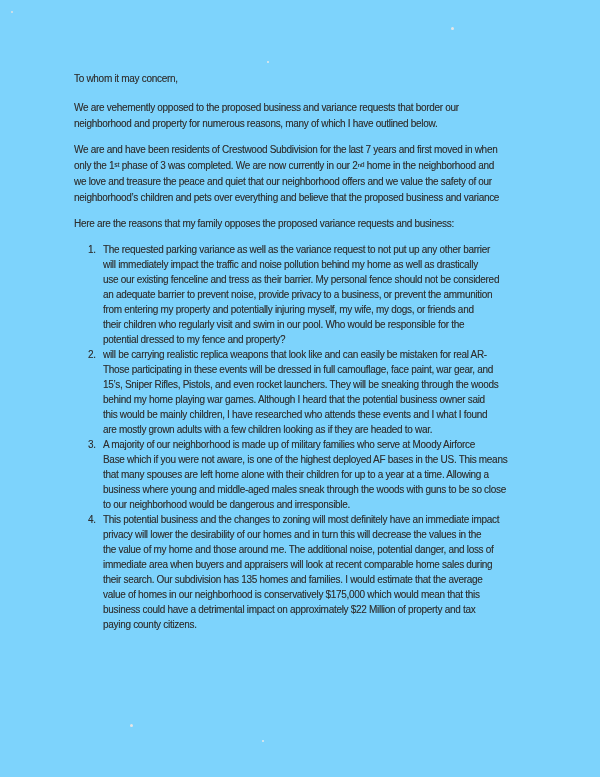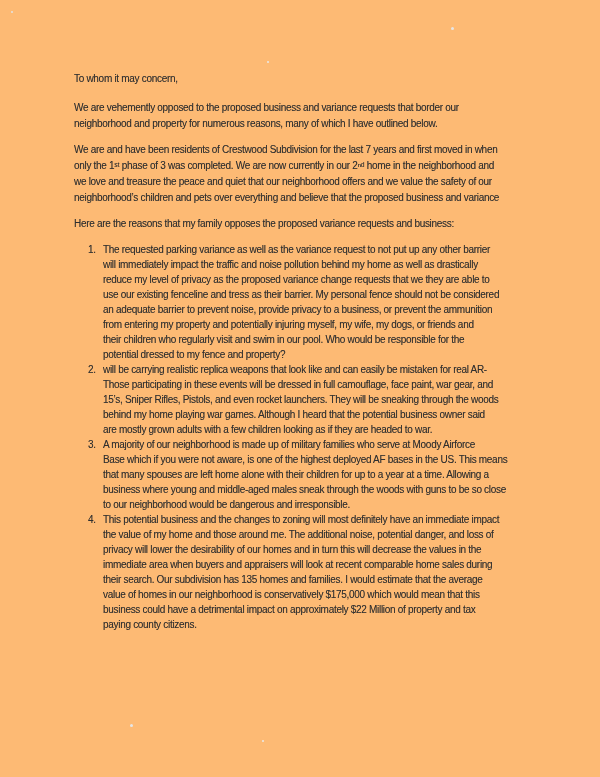--- a/index.html
+++ b/index.html
@@ -53,21 +53,21 @@
     flex: none;
   }
   .speck {
     position: absolute;
     border-radius: 50%;
   }
 </style>
 </head>
 <body>
 
-<div class="page" id="page" style="background: #fdba74; color: rgb(47, 47, 47);">
+<div class="page" id="page" style="background: #7dd3fc; color: rgb(47, 47, 47);">
   <div class="doc">
     <p class="salutation">To whom it may concern,</p>
     <div id="paragraphs">
         <p class="para">
           <span class="line">We are vehemently opposed to the proposed business and variance requests that border our</span>
           <span class="line">neighborhood and property for numerous reasons, many of which I have outlined below.</span>
         </p>
         <p class="para">
           <span class="line">We are and have been residents of Crestwood Subdivision for the last 7 years and first moved in when</span>
           <span class="line">only the 1ˢᵗ phase of 3 was completed. We are now currently in our 2ⁿᵈ home in the neighborhood and</span>
@@ -77,54 +77,54 @@
         <p class="para">
           <span class="line">Here are the reasons that my family opposes the proposed variance requests and business:</span>
         </p>
       </div>
     <div id="reasons" class="reasons">
         <div class="reason">
           <span class="num">1.</span>
           <span class="rlines">
             <span class="line">The requested parking variance as well as the variance request to not put up any other barrier</span>
             <span class="line">will immediately impact the traffic and noise pollution behind my home as well as drastically</span>
-            <span class="line">reduce my level of privacy as the proposed variance change requests that we they are able to</span>
             <span class="line">use our existing fenceline and tress as their barrier. My personal fence should not be considered</span>
             <span class="line">an adequate barrier to prevent noise, provide privacy to a business, or prevent the ammunition</span>
             <span class="line">from entering my property and potentially injuring myself, my wife, my dogs, or friends and</span>
             <span class="line">their children who regularly visit and swim in our pool. Who would be responsible for the</span>
             <span class="line">potential dressed to my fence and property?</span>
           </span>
         </div>
         <div class="reason">
           <span class="num">2.</span>
           <span class="rlines">
             <span class="line">will be carrying realistic replica weapons that look like and can easily be mistaken for real AR-</span>
             <span class="line">Those participating in these events will be dressed in full camouflage, face paint, war gear, and</span>
             <span class="line">15’s, Sniper Rifles, Pistols, and even rocket launchers. They will be sneaking through the woods</span>
             <span class="line">behind my home playing war games. Although I heard that the potential business owner said</span>
+            <span class="line">this would be mainly children, I have researched who attends these events and I what I found</span>
             <span class="line">are mostly grown adults with a few children looking as if they are headed to war.</span>
           </span>
         </div>
         <div class="reason">
           <span class="num">3.</span>
           <span class="rlines">
             <span class="line">A majority of our neighborhood is made up of military families who serve at Moody Airforce</span>
             <span class="line">Base which if you were not aware, is one of the highest deployed AF bases in the US. This means</span>
             <span class="line">that many spouses are left home alone with their children for up to a year at a time. Allowing a</span>
             <span class="line">business where young and middle-aged males sneak through the woods with guns to be so close</span>
             <span class="line">to our neighborhood would be dangerous and irresponsible.</span>
           </span>
         </div>
         <div class="reason">
           <span class="num">4.</span>
           <span class="rlines">
             <span class="line">This potential business and the changes to zoning will most definitely have an immediate impact</span>
+            <span class="line">privacy will lower the desirability of our homes and in turn this will decrease the values in the</span>
             <span class="line">the value of my home and those around me. The additional noise, potential danger, and loss of</span>
-            <span class="line">privacy will lower the desirability of our homes and in turn this will decrease the values in the</span>
             <span class="line">immediate area when buyers and appraisers will look at recent comparable home sales during</span>
             <span class="line">their search. Our subdivision has 135 homes and families. I would estimate that the average</span>
             <span class="line">value of homes in our neighborhood is conservatively $175,000 which would mean that this</span>
             <span class="line">business could have a detrimental impact on approximately $22 Million of property and tax</span>
             <span class="line">paying county citizens.</span>
           </span>
         </div>
       </div>
   </div>
 

